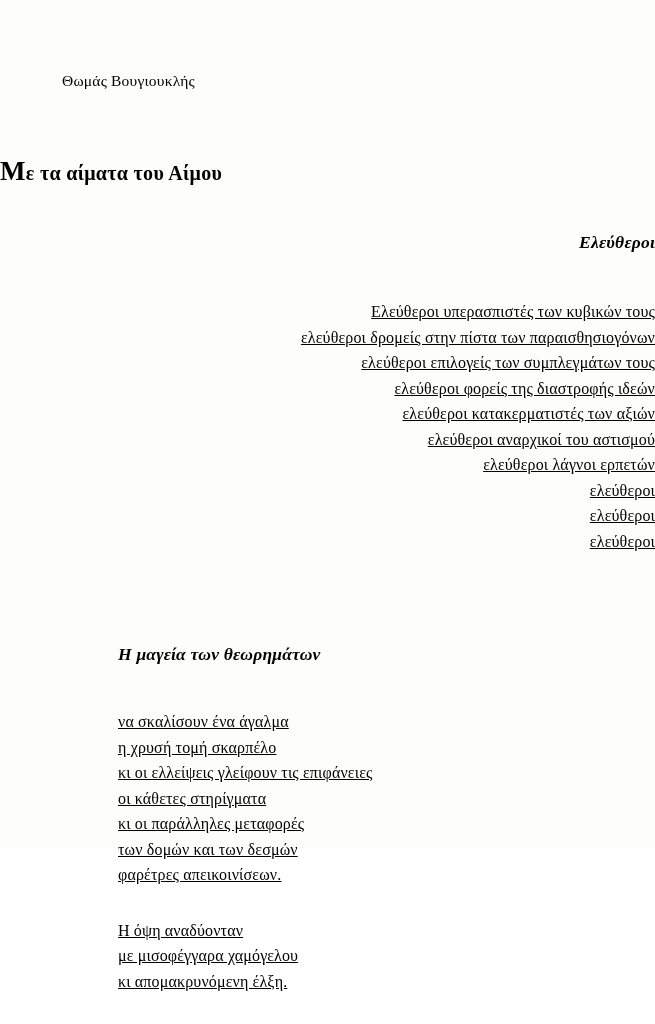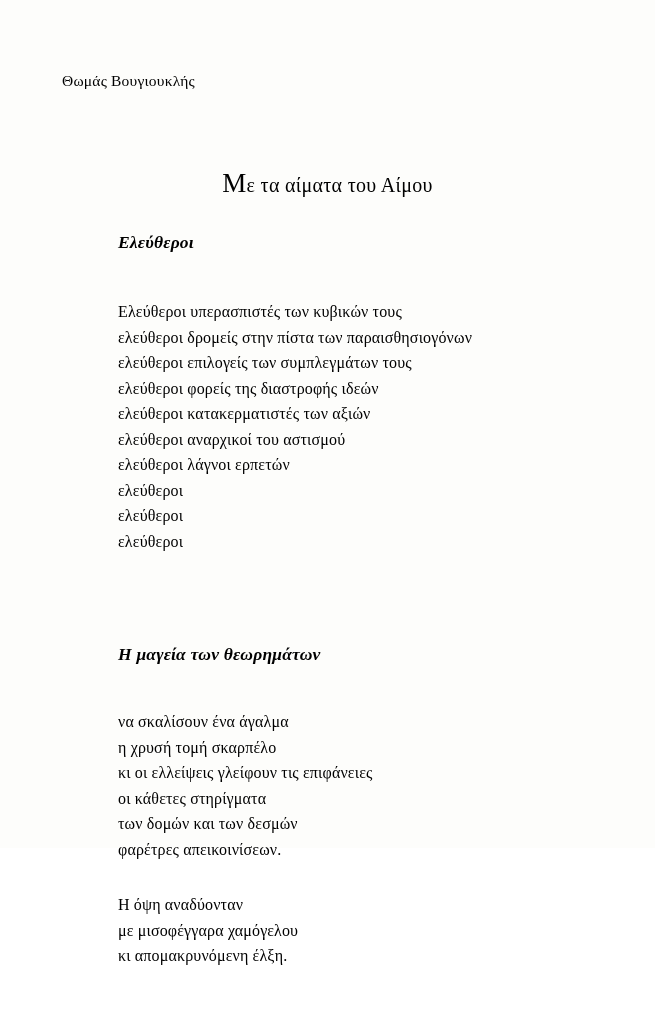--- a/index.html
+++ b/index.html
@@ -26,23 +26,22 @@
     left: 62px;
     top: 72px;
     font-size: 15.5px;
     letter-spacing: 0.2px;
     white-space: nowrap;
   }
   .main-title {
     position: absolute;
     left: 0;
     right: 0;
-    top: 170px;
-    text-align: center;
-    font-weight: normal;
+    top: 158px;
+    font-weight: bold;
     font-size: 20px;
     letter-spacing: 0.3px;
   }
   .main-title .dropcap {
     font-size: 27px;
     line-height: 1;
   }
   .poem-block {
     position: absolute;
     left: 0;
@@ -62,22 +61,23 @@
     margin: 0;
     padding: 0;
     list-style: none;
   }
   .stanza li {
     font-size: 16px;
     line-height: 25.5px;
     margin-left: 118px;
     letter-spacing: 0.15px;
     white-space: nowrap;
+    text-decoration: underline;
   }
-  #block-eleftheroi { top: 232px; }
+  #block-eleftheroi { top: 232px; text-align: right; }
   #block-eleftheroi .stanza { margin-top: 46px; }
   #block-magia { top: 644px; }
   #block-magia .stanza { margin-top: 44px; }
   #block-magia .stanza.second { margin-top: 30px; }
 </style>
 </head>
 <body>
 
 <div class="page">
 
@@ -103,20 +103,21 @@
     </ul>
   </div>
 
   <div class="poem-block" id="block-magia">
     <div class="poem-title indent2">Η μαγεία των θεωρημάτων</div>
     <ul class="stanza">
       <li>να σκαλίσουν ένα άγαλμα</li>
       <li>η χρυσή τομή σκαρπέλο</li>
       <li>κι οι ελλείψεις γλείφουν τις επιφάνειες</li>
       <li>οι κάθετες στηρίγματα</li>
+      <li>κι οι παράλληλες μεταφορές</li>
       <li>των δομών και των δεσμών</li>
       <li>φαρέτρες απεικοινίσεων.</li>
     </ul>
     <ul class="stanza second">
       <li>Η όψη αναδύονταν</li>
       <li>με μισοφέγγαρα χαμόγελου</li>
       <li>κι απομακρυνόμενη έλξη.</li>
     </ul>
   </div>
 

